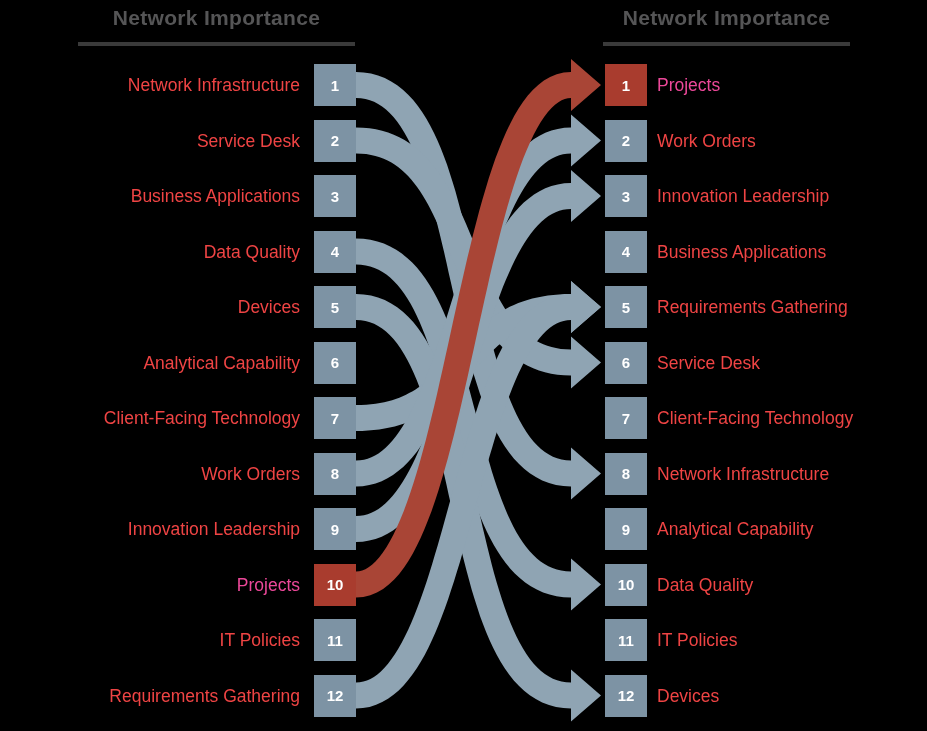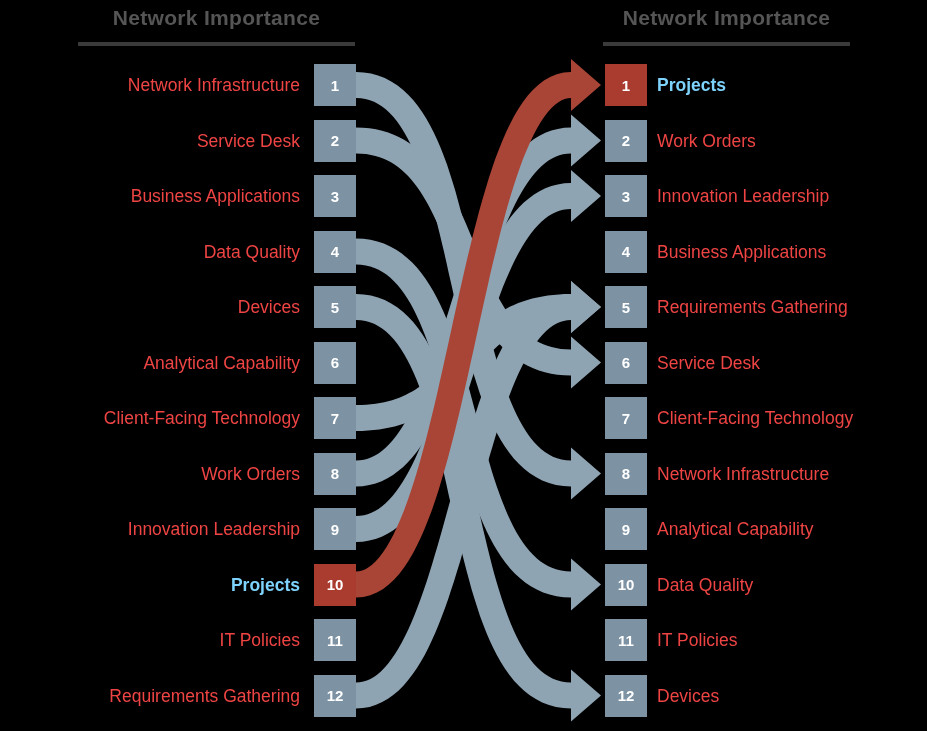--- a/index.html
+++ b/index.html
@@ -18,21 +18,21 @@
   .node{position:absolute;width:42px;height:42px;display:flex;
     align-items:center;justify-content:center;color:#fff;font-size:15px;
     font-weight:bold;box-sizing:border-box;}
   .node.blue{background:#7d93a4;}
   .node.red{background:#a93c2e;}
 
   .lbl{position:absolute;font-size:17.5px;color:#ef4444;white-space:nowrap;
     height:42px;line-height:42px;}
   .lbl.left{text-align:right;}
   .lbl.right{text-align:left;}
-  .lbl.hot{color:#7dd3fc;font-weight:bold;}
+  .lbl.hot{color:#ec4899;font-weight:normal;}
 
   #arrows{position:absolute;left:0;top:0;width:927px;height:731px;
     pointer-events:none;}
 </style>
 </head>
 <body>
 
 <div id="stage">
 
   <div class="col-header" id="hdr-left">Network Importance</div>

